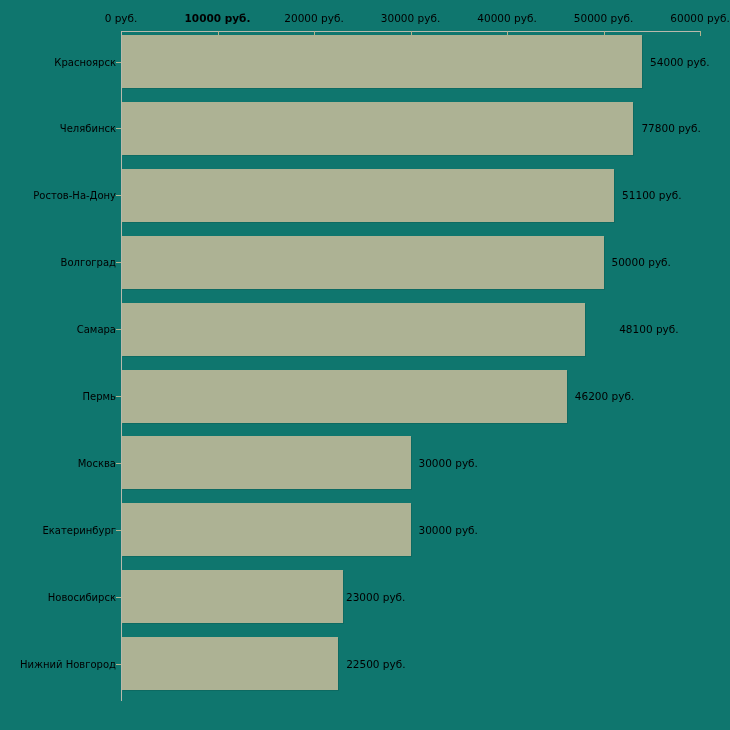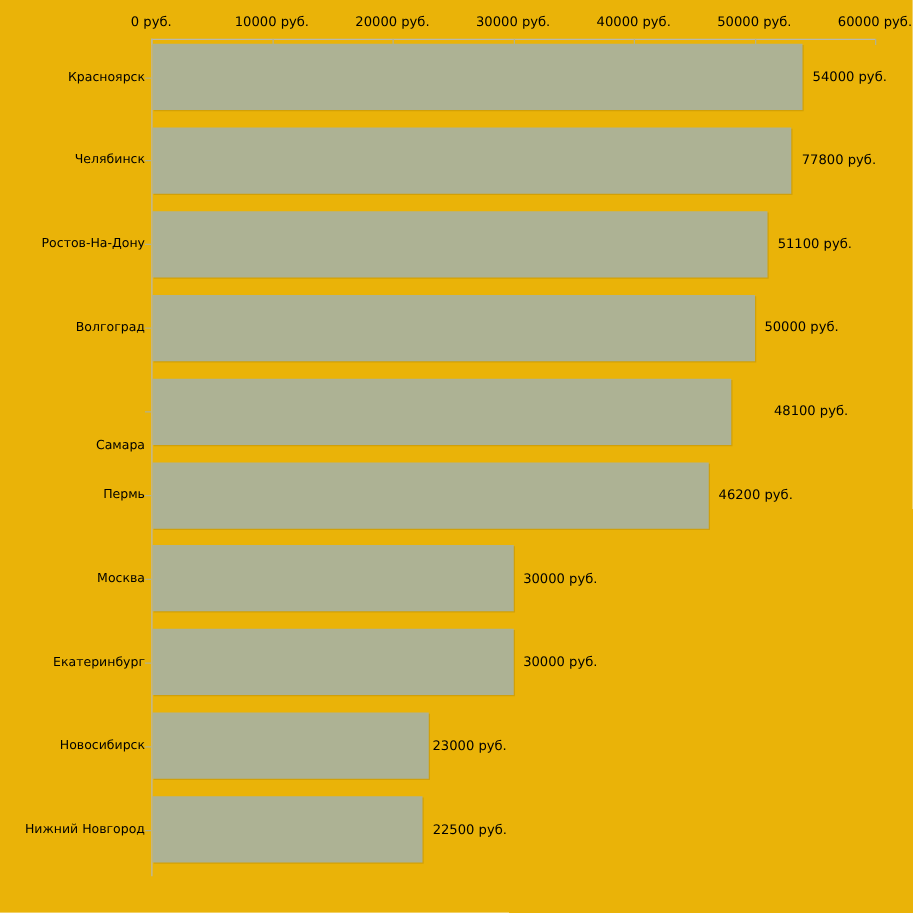--- a/index.html
+++ b/index.html
@@ -11,21 +11,21 @@
     width: 730px;
     height: 730px;
     font-family: "DejaVu Sans", sans-serif;
     overflow: hidden;
   }
 
   #chart-root {
     position: relative;
     width: 730px;
     height: 730px;
-    background: #eab308;
+    background: #0f766e;
   }
 
   
   .x-axis-line {
     position: absolute;
     left: 121px;
     top: 31px;
     width: 579px;
     height: 1px;
     background: #b9b9ac;
@@ -98,21 +98,21 @@
       <div class="x-tick" style="left: 121px;"></div>
       <div class="x-tick" style="left: 218px;"></div>
       <div class="x-tick" style="left: 314px;"></div>
       <div class="x-tick" style="left: 411px;"></div>
       <div class="x-tick" style="left: 507px;"></div>
       <div class="x-tick" style="left: 604px;"></div>
       <div class="x-tick" style="left: 700px;"></div>
     </div>
   <div id="x-tick-labels">
       <div class="x-tick-label" style="left: 121px;">0 руб.</div>
-      <div class="x-tick-label" style="left: 217.5px;">10000 руб.</div>
+      <div class="x-tick-label" style="left: 217.5px; font-weight: bold;">10000 руб.</div>
       <div class="x-tick-label" style="left: 314px;">20000 руб.</div>
       <div class="x-tick-label" style="left: 410.5px;">30000 руб.</div>
       <div class="x-tick-label" style="left: 507px;">40000 руб.</div>
       <div class="x-tick-label" style="left: 603.5px;">50000 руб.</div>
       <div class="x-tick-label" style="left: 700px;">60000 руб.</div>
     </div>
 
   <div class="y-axis-line"></div>
   <div id="y-ticks">
       <div class="y-tick" style="top: 62px;"></div>
@@ -124,21 +124,21 @@
       <div class="y-tick" style="top: 463px;"></div>
       <div class="y-tick" style="top: 530px;"></div>
       <div class="y-tick" style="top: 597px;"></div>
       <div class="y-tick" style="top: 664px;"></div>
     </div>
   <div id="cat-labels">
       <div class="cat-label" style="top: 61.5px;">Красноярск</div>
       <div class="cat-label" style="top: 128.4px;">Челябинск</div>
       <div class="cat-label" style="top: 195.3px;">Ростов-На-Дону</div>
       <div class="cat-label" style="top: 262.2px;">Волгоград</div>
-      <div class="cat-label" style="top: 329.1px; margin-top: 28px;">Самара</div>
+      <div class="cat-label" style="top: 329.1px;">Самара</div>
       <div class="cat-label" style="top: 396px;">Пермь</div>
       <div class="cat-label" style="top: 462.9px;">Москва</div>
       <div class="cat-label" style="top: 529.8px;">Екатеринбург</div>
       <div class="cat-label" style="top: 596.7px;">Новосибирск</div>
       <div class="cat-label" style="top: 663.6px;">Нижний Новгород</div>
     </div>
 
   <div id="bars">
       <div class="bar" title="Красноярск: 54000 руб." style="top: 35px; height: 53px; width: 520.1px; background: rgb(173, 178, 148);"></div>
       <div class="bar" title="Челябинск: 53100 руб." style="top: 101.9px; height: 53px; width: 511.415px; background: rgb(173, 178, 148);"></div>

